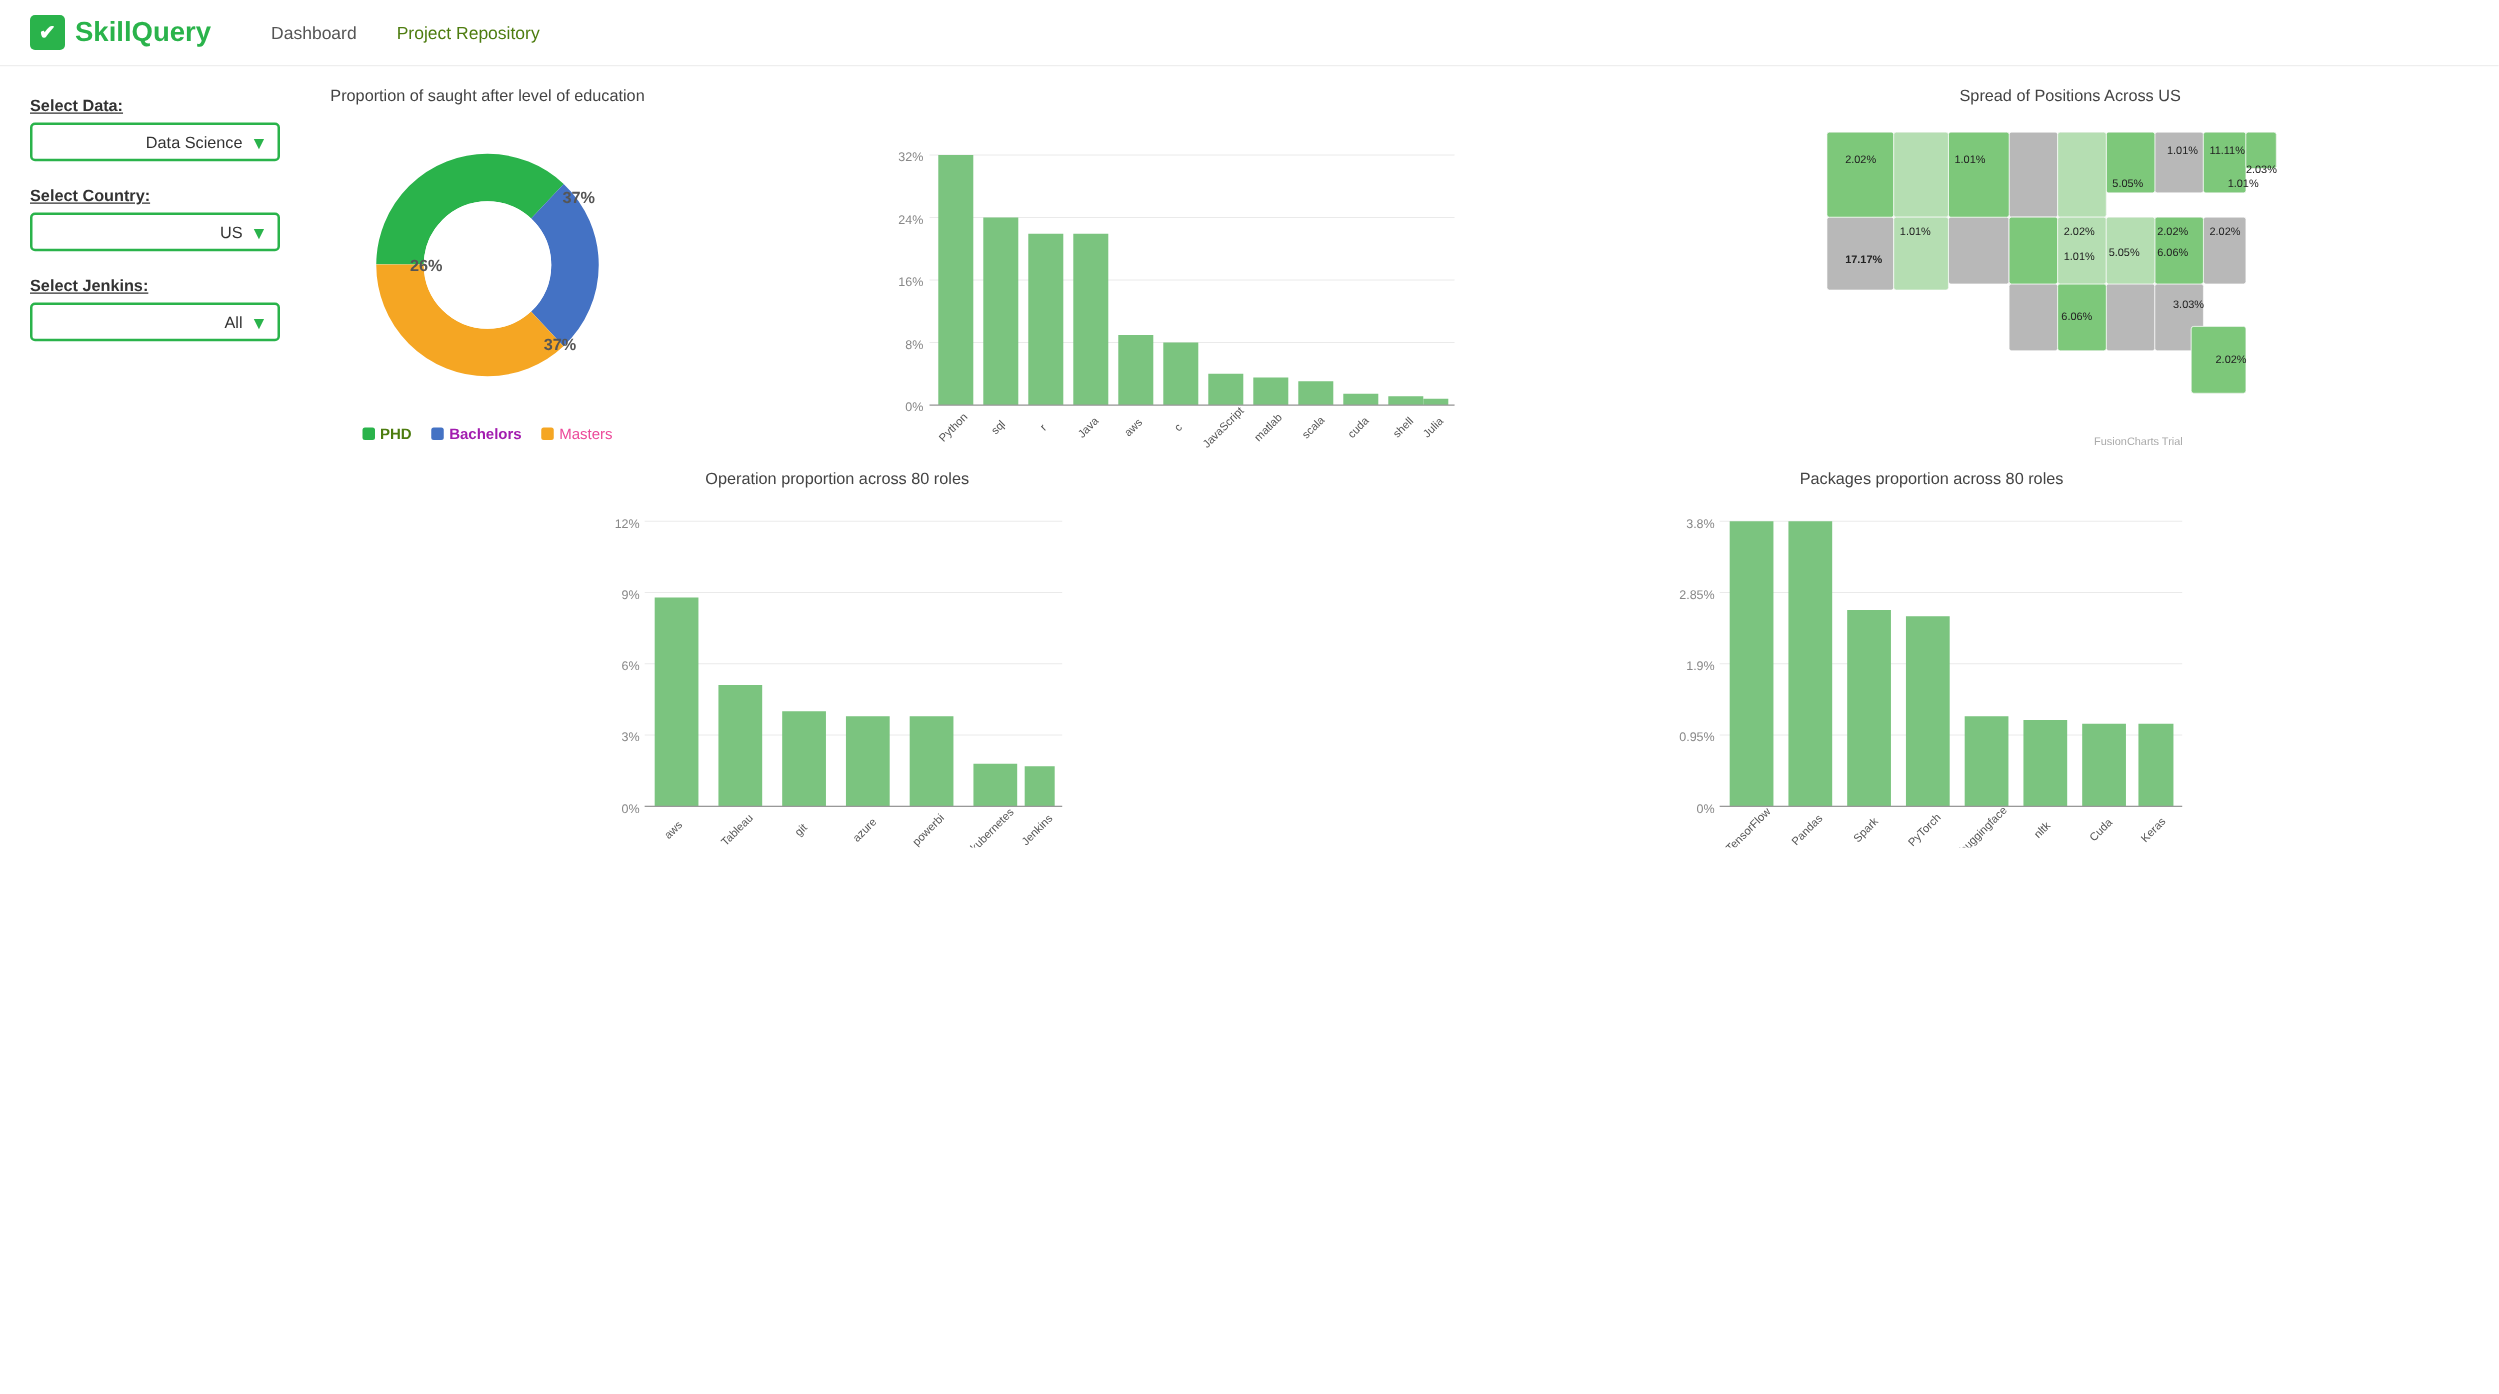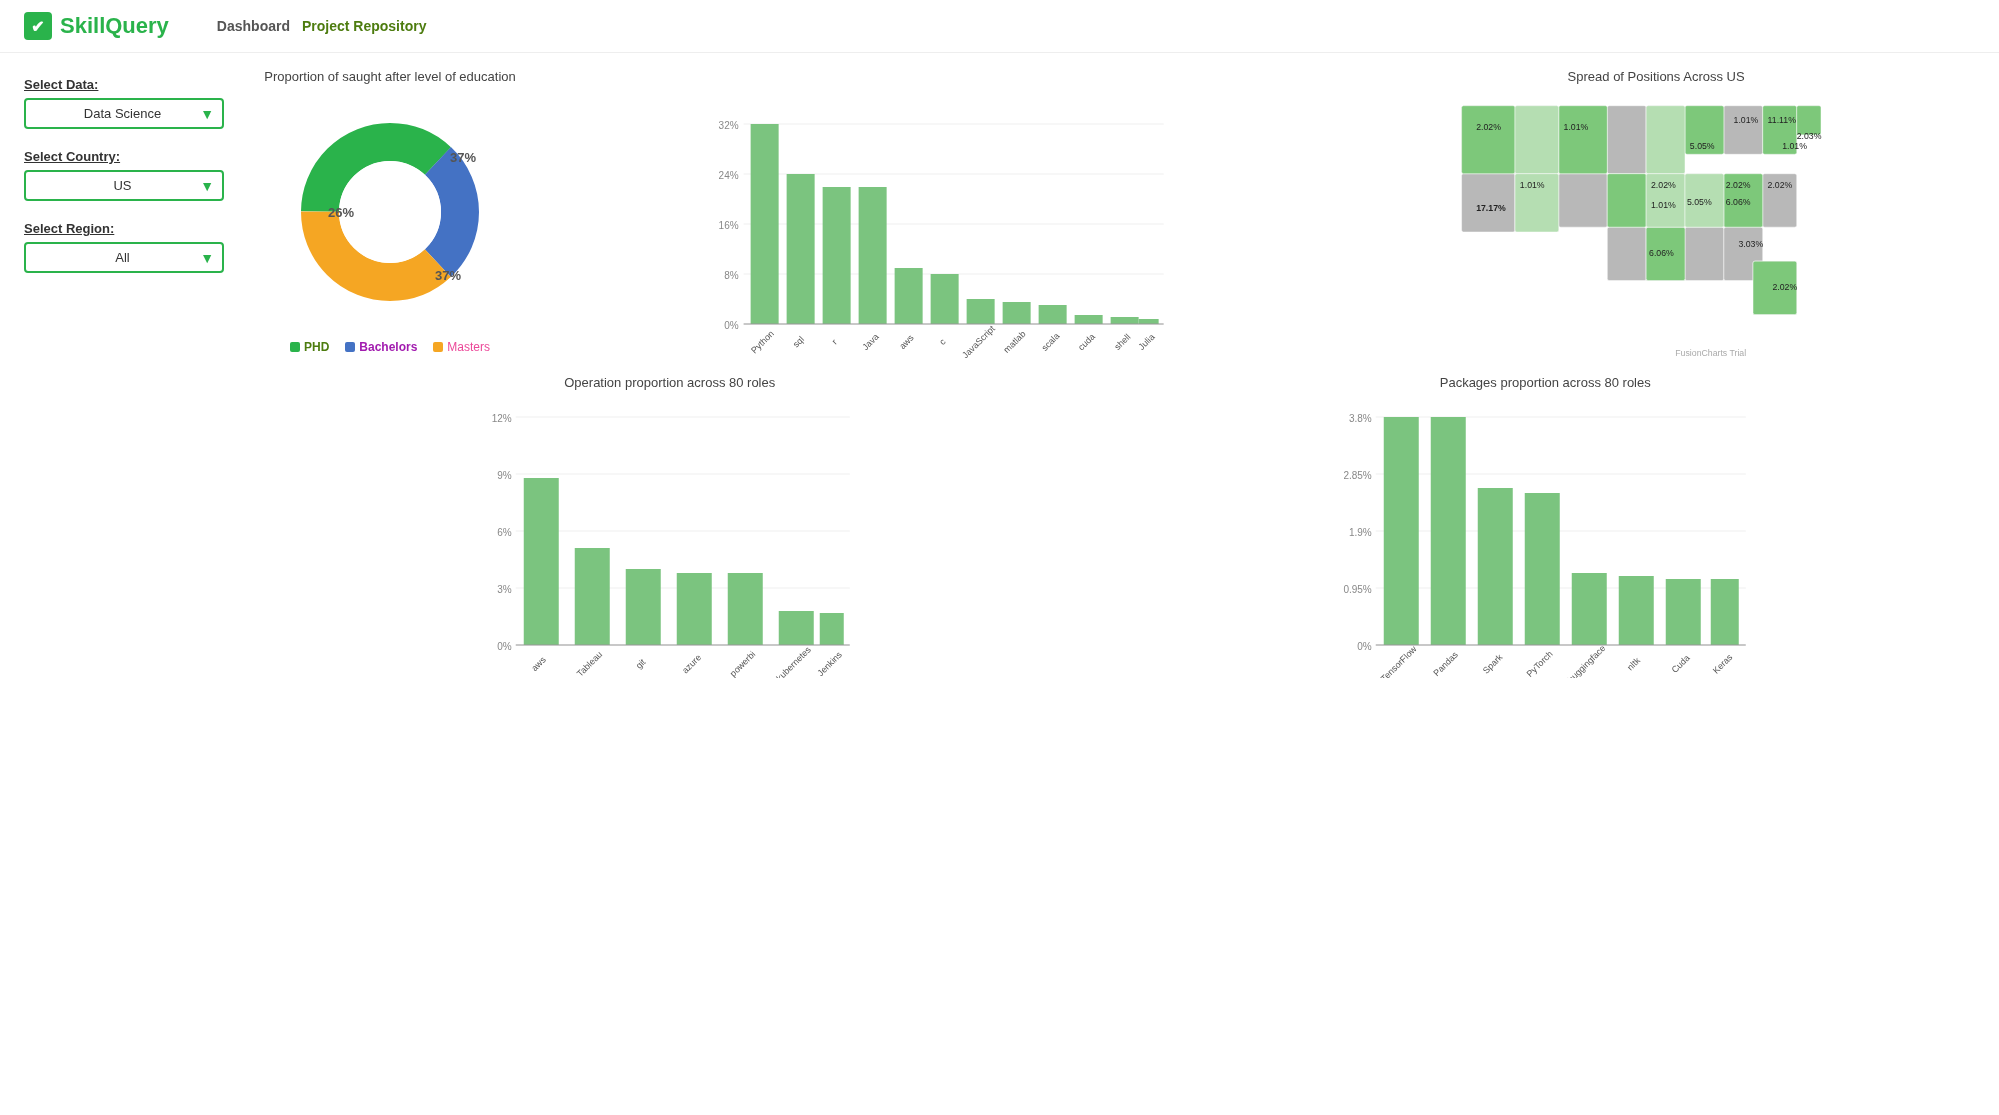--- a/index.html
+++ b/index.html
@@ -22,21 +22,21 @@
       color: #2ab34b;
     }
     .logo-icon {
       width: 28px; height: 28px;
       background: #2ab34b;
       border-radius: 4px;
       display: flex; align-items: center; justify-content: center;
       color: white; font-size: 16px;
     }
     .nav {
-      display: flex; gap: 12px; margin-left: 16px; font-weight: bold;
+      display: flex; gap: 32px; margin-left: 16px;
     }
     .nav-item {
       color: #555; font-size: 14px; cursor: pointer; padding: 4px 0;
     }
     .nav-item.active { color: #4d7c0f; }
 
     
     .main {
       display: flex;
       padding: 16px 24px;
@@ -62,21 +62,21 @@
       position: relative;
       border: 2px solid #2ab34b;
       border-radius: 4px;
       padding: 6px 28px 6px 25px;
       background: #fff;
       cursor: pointer;
       font-size: 13px;
       color: #333;
       display: flex;
       align-items: center;
-      justify-content: center;
+      justify-content: flex-end;
     }
     .select-arrow {
       color: #2ab34b;
       font-size: 14px;
       position: absolute;
       right: 8px;
     }
 
     
     .content {
@@ -168,21 +168,21 @@
       </div>
     </div>
     <div class="filter-group">
       <div class="filter-label">Select Country:</div>
       <div class="select-wrapper">
         <span>US</span>
         <span class="select-arrow">▼</span>
       </div>
     </div>
     <div class="filter-group">
-      <div class="filter-label">Select Region:</div>
+      <div class="filter-label">Select Jenkins:</div>
       <div class="select-wrapper">
         <span>All</span>
         <span class="select-arrow">▼</span>
       </div>
     </div>
   </div>
 
   <div class="content">
 
     <div class="chart-row">

